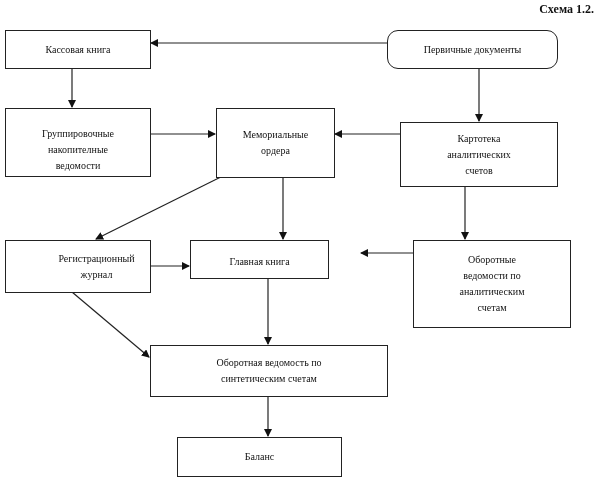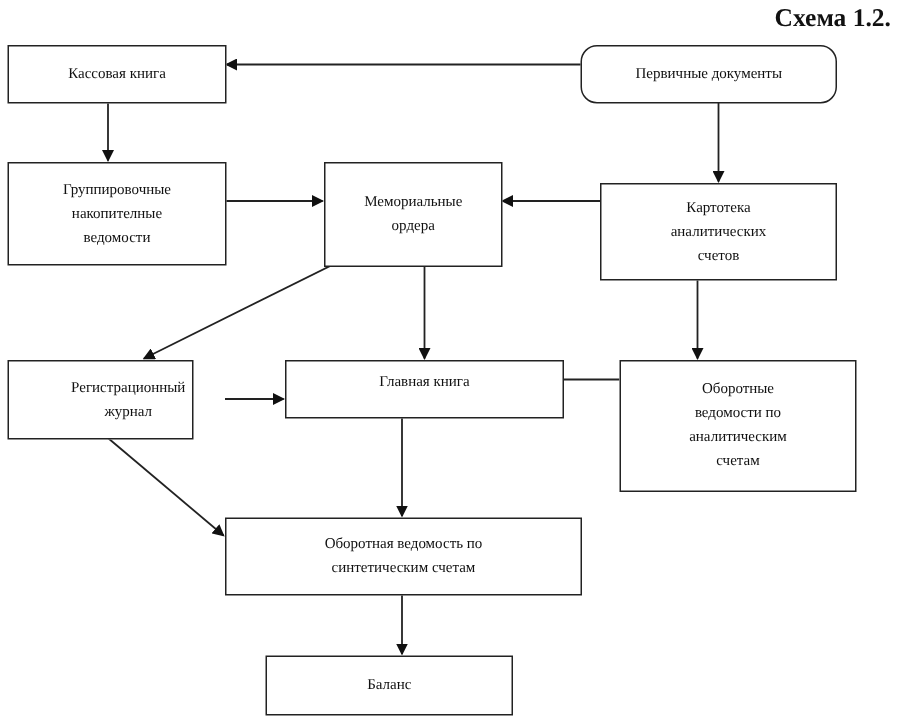--- a/index.html
+++ b/index.html
@@ -1,17 +1,17 @@
 <!DOCTYPE html>
 <html><head>
 <meta charset="utf-8">
 <style>
   html,body{margin:0;padding:0;background:#fff;}
   body{width:600px;height:479px;position:relative;overflow:hidden;font-family:"Liberation Serif","DejaVu Serif",serif;color:#111;}
-  .title{position:absolute;right:6px;top:2px;font-size:17px;font-weight:bold;}
+  .title{position:absolute;right:6px;top:2px;font-size:12px;font-weight:bold;}
   .box{position:absolute;border:1px solid #222;background:#fff;box-sizing:border-box;display:flex;align-items:center;justify-content:center;text-align:center;font-size:10px;line-height:16px;padding:2px 4px;}
   .box span{white-space:pre-line;}
   svg{position:absolute;left:0;top:0;}
 </style>
 </head>
 <body>
 
 <div class="title">Схема 1.2.</div>
 
 <svg width="600" height="479">
@@ -36,39 +36,39 @@
     <line x1="268" y1="396" x2="268" y2="436"></line>
   </g>
 </svg>
 
 <div class="box" style="left:5px;top:30px;width:146px;height:39px;">
     <span>Кассовая книга</span>
   </div>
 <div class="box" style="left:387px;top:30px;width:171px;height:39px;border-radius:11px;">
     <span>Первичные документы</span>
   </div>
-<div class="box" style="left:5px;top:108px;width:146px;height:69px;">
+<div class="box" style="left:5px;top:108px;width:146px;height:69px;align-items:flex-end;">
     <span>Группировочные
 накопителные
 ведомости</span>
   </div>
 <div class="box" style="left:216px;top:108px;width:119px;height:70px;">
     <span>Мемориальные
 ордера</span>
   </div>
 <div class="box" style="left:400px;top:122px;width:158px;height:65px;">
     <span>Картотека
 аналитических
 счетов</span>
   </div>
-<div class="box" style="left:5px;top:240px;width:124px;height:53px;padding-left:41px;">
+<div class="box" style="left:5px;top:240px;width:146px;height:53px;padding-left:41px;">
     <span>Регистрационный
 журнал</span>
   </div>
-<div class="box" style="left:190px;top:240px;width:186px;height:39px;align-items:flex-start;padding-top:6px;">
+<div class="box" style="left:190px;top:240px;width:139px;height:39px;align-items:center;padding-top:6px;">
     <span>Главная книга</span>
   </div>
 <div class="box" style="left:413px;top:240px;width:158px;height:88px;">
     <span>Оборотные
 ведомости по
 аналитическим
 счетам</span>
   </div>
 <div class="box" style="left:150px;top:345px;width:238px;height:52px;">
     <span>Оборотная ведомость по

